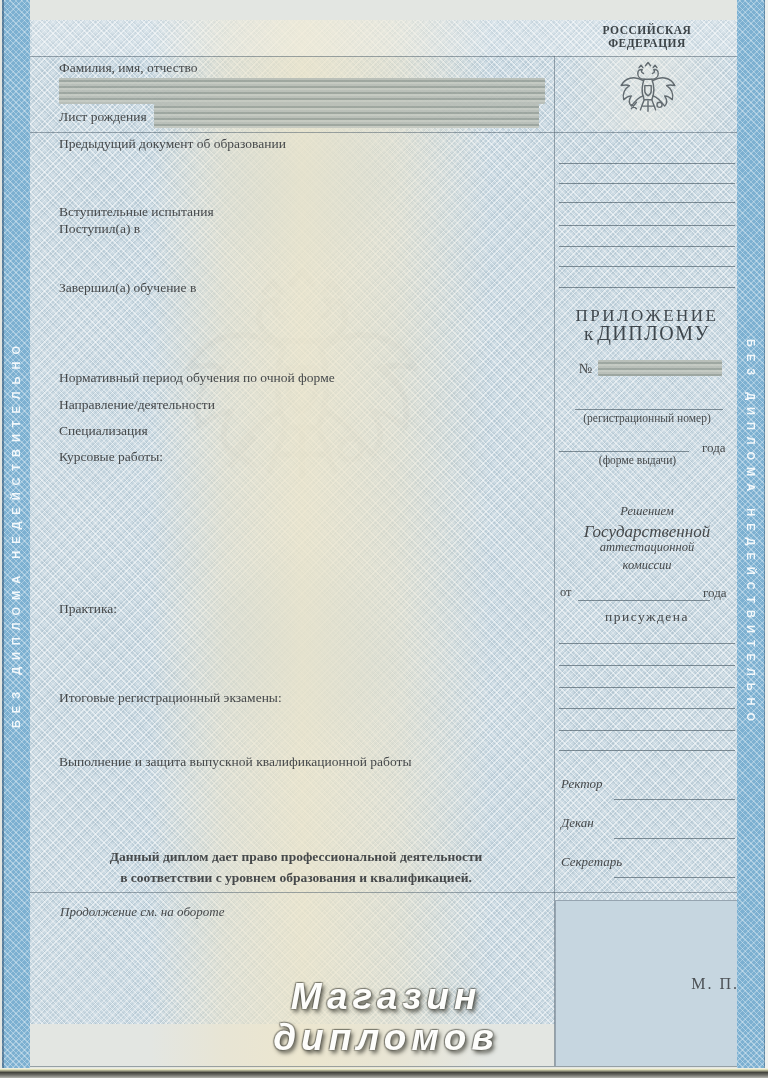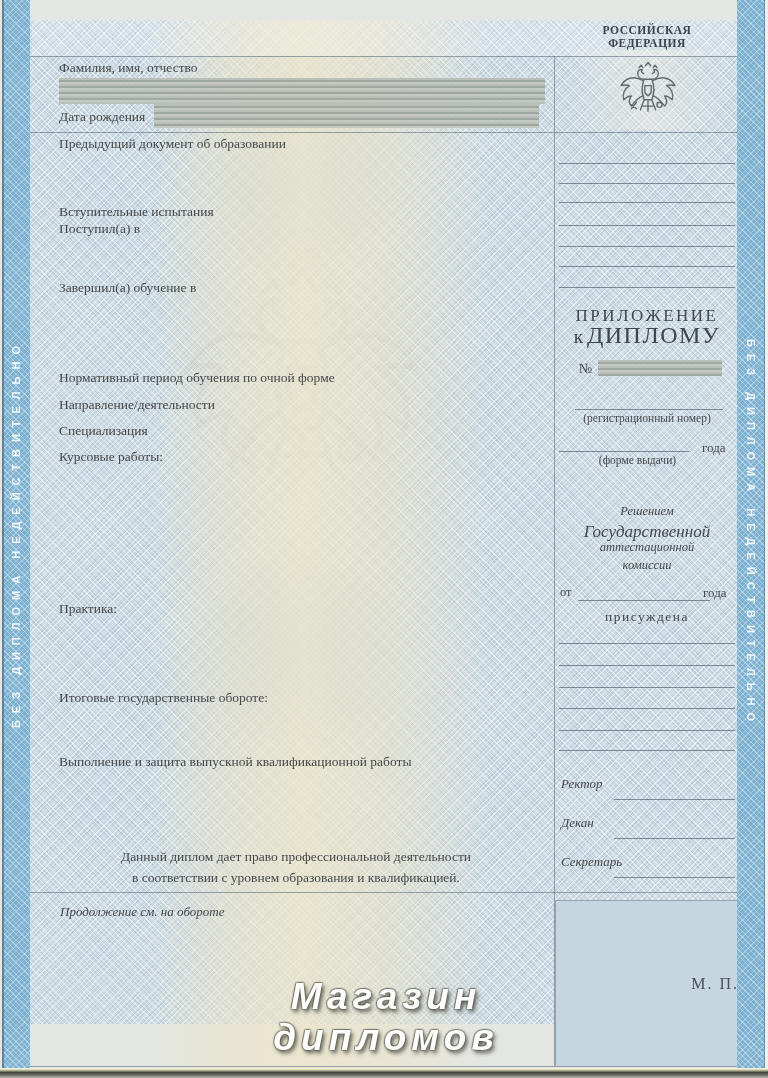--- a/index.html
+++ b/index.html
@@ -42,21 +42,21 @@
   .rc{position:absolute;left:553px;width:184px;text-align:center;white-space:nowrap;}
   
   .country{top:4px;font-size:11.5px;font-weight:bold;letter-spacing:.5px;color:#3c4347;line-height:13px;white-space:normal;}
   .eagle{position:absolute;left:613px;top:40px;width:66px;height:64px;opacity:.85;}
   .big-eagle{position:absolute;left:165px;top:210px;width:270px;height:330px;opacity:.055;}
   .rosette{position:absolute;border-radius:50%;pointer-events:none;
     background:radial-gradient(circle, rgba(173,197,212,.5) 0%, rgba(173,197,212,.25) 45%, rgba(173,197,212,0) 70%);}
   .title1{top:286px;font-size:17px;letter-spacing:2.5px;color:#40484e;font-weight:500;}
   .title2{top:302px;color:#3e464c;}
   .title2 .pfx{font-size:19px;}
-  .title2 .main{font-size:24px;letter-spacing:1.5px;}
+  .title2 .main{font-size:20px;letter-spacing:1.5px;}
   .redact{position:absolute;border-radius:1px;opacity:.92;
     background:repeating-linear-gradient(180deg,#b7bdb6 0 2px,#99a29b 2px 4px,#c3c8c0 4px 6px);}
   .mp-box{position:absolute;left:553px;top:880px;width:184px;height:165px;background:#c6d6e0;
     border-top:1px solid rgba(90,105,118,.45);border-left:1px solid rgba(90,105,118,.45);}
   .mp{position:absolute;left:553px;top:955px;width:184px;text-align:right;
     font-family:Liberation Serif, serif;font-size:16px;letter-spacing:2px;color:#4d5256;}
   .shop{position:absolute;left:186px;width:400px;text-align:center;z-index:50;
     font-family:"Liberation Sans","DejaVu Sans",sans-serif;font-weight:bold;font-style:italic;
     font-size:37px;letter-spacing:5px;color:#fdfdfb;
     text-shadow:2px 3px 4px rgba(66,66,58,.9),-1px -1px 1px rgba(66,66,58,.45),
@@ -159,36 +159,36 @@
     <div class="rline" style="left:612px;top:818px;width:121px;"></div>
     <div class="lbl it" style="left:559px;top:834px;font-size:13px;">Секретарь</div>
     <div class="rline" style="left:612px;top:857px;width:121px;"></div>
 
     <div class="mp-box"></div>
     <div class="mp">М. П.</div>
     <div class="rc it" style="top:1048px;font-size:13px;">Лист №1</div>
 
     <div class="lbl" style="left:57px;top:40px;">Фамилия, имя, отчество</div>
     <div class="redact" style="left:57px;top:58px;width:486px;height:26px;"></div>
-    <div class="lbl" style="left:57px;top:89px;">Дата рождения</div>
+    <div class="lbl" style="left:57px;top:89px;">Лист рождения</div>
     <div class="redact" style="left:152px;top:84px;width:385px;height:24px;"></div>
 
     <div class="lbl" style="left:57px;top:116px;">Предыдущий документ об образовании</div>
     <div class="lbl" style="left:57px;top:184px;">Вступительные испытания</div>
     <div class="lbl" style="left:57px;top:201px;">Поступил(а) в</div>
     <div class="lbl" style="left:57px;top:260px;">Завершил(а) обучение в</div>
     <div class="lbl" style="left:57px;top:350px;">Нормативный период обучения по очной форме</div>
     <div class="lbl" style="left:57px;top:377px;">Направление/деятельности</div>
     <div class="lbl" style="left:57px;top:403px;">Специализация</div>
     <div class="lbl" style="left:57px;top:429px;">Курсовые работы:</div>
     <div class="lbl" style="left:57px;top:581px;">Практика:</div>
-    <div class="lbl" style="left:57px;top:670px;">Итоговые государственные обороте:</div>
+    <div class="lbl" style="left:57px;top:670px;">Итоговые регистрационный экзамены:</div>
     <div class="lbl" style="left:57px;top:734px;">Выполнение и защита выпускной квалификационной работы</div>
 
-    <div class="lbl ctr" style="left:40px;top:826px;width:508px;line-height:21px;white-space:normal;">
+    <div class="lbl ctr" style="left:40px;top:826px;width:508px;line-height:21px;white-space:normal;font-weight:bold;">
       <span>Данный диплом дает право профессиональной деятельности</span><br>
       <span>в соответствии с уровнем образования и квалификацией.</span>
     </div>
 
     <div class="lbl it" style="left:58px;top:884px;font-size:13px;">Продолжение см. на обороте</div>
     <div class="lbl it" style="left:58px;top:1050px;font-size:13px;text-align:right;">Документ содержит количество листов:</div>
   </div>
 
   <div class="strip left">
     <span>БЕЗ ДИПЛОМА НЕДЕЙСТВИТЕЛЬНО</span>

